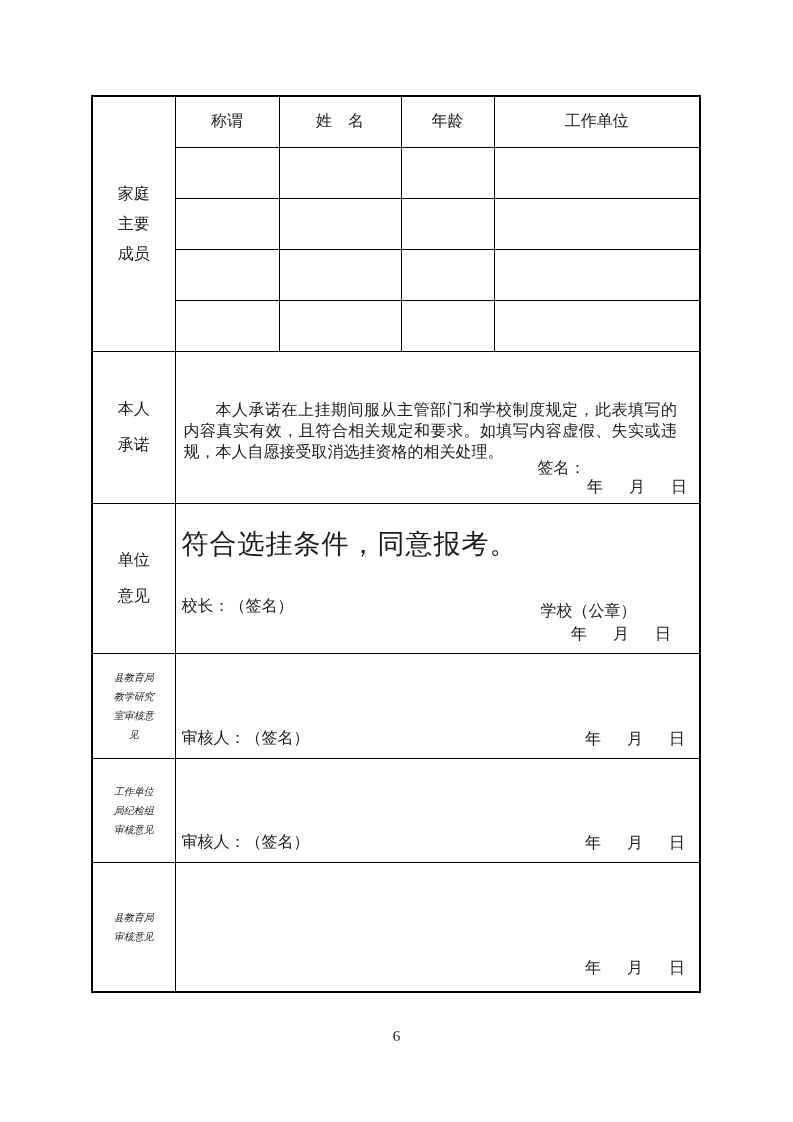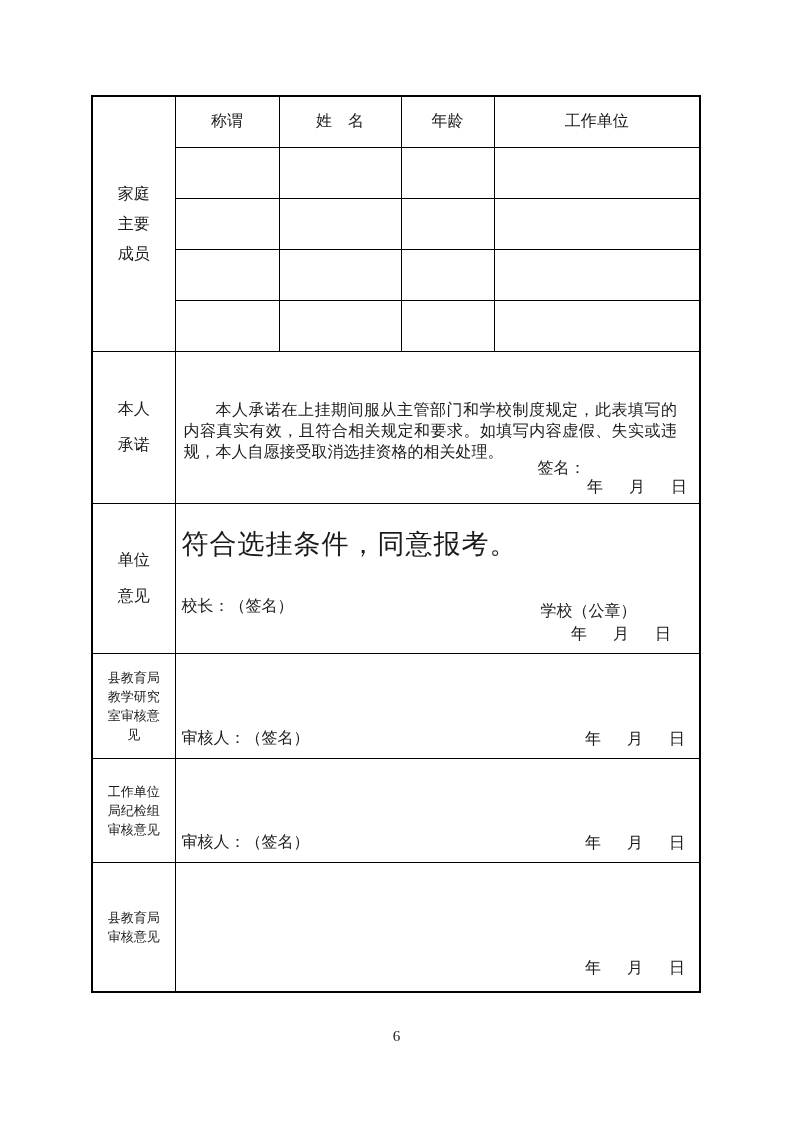--- a/index.html
+++ b/index.html
@@ -32,21 +32,21 @@
   tr.rh-row  td { height: 51px; }
   tr.rh-commit   td { height: 152px; margin-top: 47px; }
   tr.rh-unit     td { height: 150px; }
   tr.rh-research td { height: 105px; }
   tr.rh-disc     td { height: 104px; }
   tr.rh-county   td { height: 130px; }
 
   td.label-cell { text-align: center; }
   .vlabel { white-space: pre-line; font-size: 16px; line-height: 30px; }
   .vlabel.lh36 { line-height: 36px; }
-  .vlabel.small { font-size: 13px; line-height: 19px; }
+  .vlabel.small { font-size: 10px; line-height: 19px; font-style: italic; }
 
   td.head-cell { text-align: center; font-size: 16px; }
 
   td.section-cell {
     position: relative;
     vertical-align: top;
   }
   .commit-body {
     padding: 6px 22px 0 8px;
     font-size: 16px;

